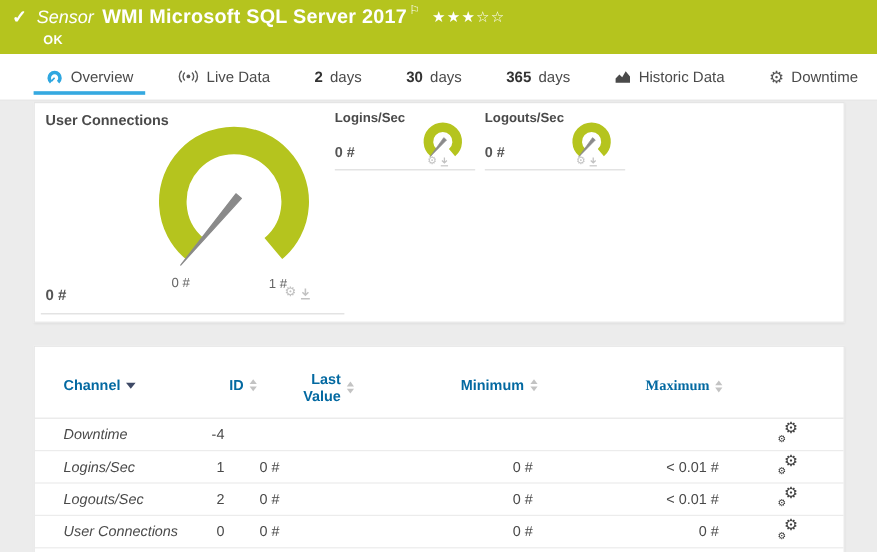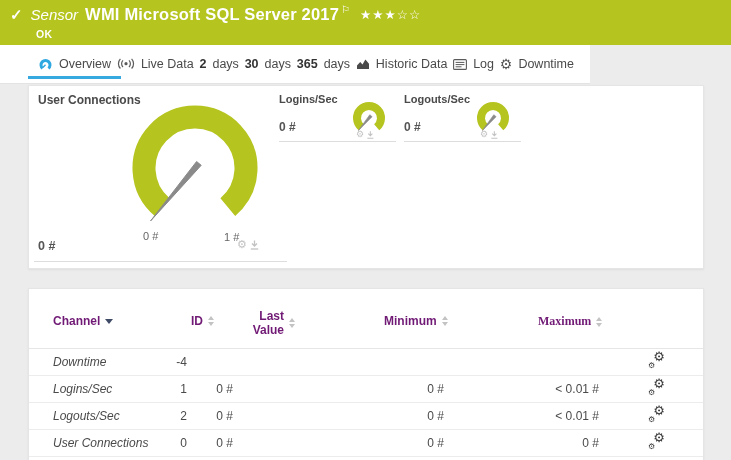--- a/index.html
+++ b/index.html
@@ -11,21 +11,21 @@
   .topbar { position:absolute; top:0; left:0; width:731px; height:45px; background:#b5c41e; color:#fff; }
   .topbar-main { position:absolute; left:10px; top:5px; display:flex; align-items:baseline; white-space:nowrap; }
   .check { font-size:15px; font-weight:bold; margin-right:8px; }
   .type-label { font-style:italic; font-size:15px; margin-right:7px; }
   .sensor-title { font-size:16.5px; font-weight:bold; letter-spacing:0.2px; }
   .flag { font-size:10px; position:relative; top:-7px; margin-left:2px; }
   .stars { font-size:12.5px; letter-spacing:1px; margin-left:10px; position:relative; top:-1px; }
   .status-ok { position:absolute; left:36px; top:28px; font-size:10.5px; font-weight:bold; letter-spacing:0.4px;text-align:center; }
 
   
-  .tabbar { position:absolute; top:45px; left:0; width:590px; height:39px; background:#fff;
+  .tabbar { position:absolute; top:45px; left:0; width:731px; height:39px; background:#fff;
             border-bottom:1px solid #e3e3e3; display:flex; align-items:center;
             justify-content:space-between; padding:0 16px 0 38px; }
   .tab { position:relative; height:100%; display:flex; align-items:center; gap:6px;
          font-size:12.5px; color:#4a4a4a; cursor:default; }
   .tab.active::after { content:""; position:absolute; left:-10px; right:-10px; bottom:4px;
                        height:3px; background:#35a9e0; }
   .tab .num { font-weight:bold; color:#333; }
   .tab .gear-glyph { font-size:14px; color:#555; line-height:1; }
   .tab svg { display:block; }
 
@@ -38,21 +38,21 @@
   
   .g-title { position:absolute; font-size:12px; font-weight:bold; color:#4a4a4a; }
   .g-value { position:absolute; font-size:12.5px; font-weight:600; color:#555; }
   .g-scale { position:absolute; font-size:11px; color:#666; }
   .g-line  { position:absolute; height:1px; background:#ddd; }
   .g-icons { position:absolute; display:flex; align-items:flex-end; gap:3px; }
   .g-icons .gear-glyph { font-size:11px; color:#c2c2c2; line-height:1; }
   .g-icons svg { display:block; }
 
   
-  .th { position:absolute; font-size:12px; font-weight:bold; color:#701a75; display:flex; align-items:center; gap:5px; }
+  .th { position:absolute; font-size:12px; font-weight:bold; color:#0369a1; display:flex; align-items:center; gap:5px; }
   .sort-dual { display:inline-flex; flex-direction:column; gap:2px; }
   .sort-dual i { display:block; width:0; height:0; border-left:3.5px solid transparent; border-right:3.5px solid transparent; }
   .sort-dual i.up { border-bottom:4px solid #c3c3c3; }
   .sort-dual i.dn { border-top:4px solid #c3c3c3; }
   .sort-active { display:block; width:0; height:0; border-left:4px solid transparent; border-right:4px solid transparent; border-top:5px solid #3f4a66; }
   .lv-label { width:42px; text-align:right; line-height:1.2; }
   .lv-wrap { align-items:center; }
   .thead-sep { position:absolute; left:0; top:59px; width:100%; height:1px; background:#e6e6e6; }
   .tbody { position:absolute; left:0; top:60px; width:100%; }
   .trow { display:grid; grid-template-columns:110px 24px 46px 211px 155px 82px;
@@ -111,29 +111,20 @@
       <span class="num">365</span>
       <span>days</span>
     </div>
     <div class="tab">
       <svg width="14" height="12" viewBox="0 0 14 12">
         <path d="M1 11 L1 7.4 4.2 4.1 6.5 6.4 9.4 1.4 13 5.8 13 11 Z" fill="#4a4a4a"></path>
       </svg>
       <span>Historic Data</span>
     </div>
     <div class="tab">
-      <svg width="14" height="11" viewBox="0 0 14 11">
-        <rect x="0.6" y="0.6" width="12.8" height="9.8" rx="1" fill="none" stroke="#5a5a5a" stroke-width="1.1"></rect>
-        <line x1="2.6" y1="3.4" x2="11.4" y2="3.4" stroke="#5a5a5a" stroke-width="1"></line>
-        <line x1="2.6" y1="5.6" x2="11.4" y2="5.6" stroke="#5a5a5a" stroke-width="1"></line>
-        <line x1="2.6" y1="7.8" x2="8.5" y2="7.8" stroke="#5a5a5a" stroke-width="1"></line>
-      </svg>
-      <span>Log</span>
-    </div>
-    <div class="tab">
       <span class="gear-glyph">⚙</span>
       <span>Downtime</span>
     </div>
   </div>
 
   <div class="panel panel-gauges">
 
     <div class="g-title" style="left:9px; top:7px;">User Connections</div>
     <svg style="position:absolute; left:96px; top:7px;" width="140" height="150" viewBox="0 0 140 150">
       <path d="M37.2 114.1 A51 51 0 1 1 102.8 114.1" fill="none" stroke="#b5c41e" stroke-width="23"></path>

